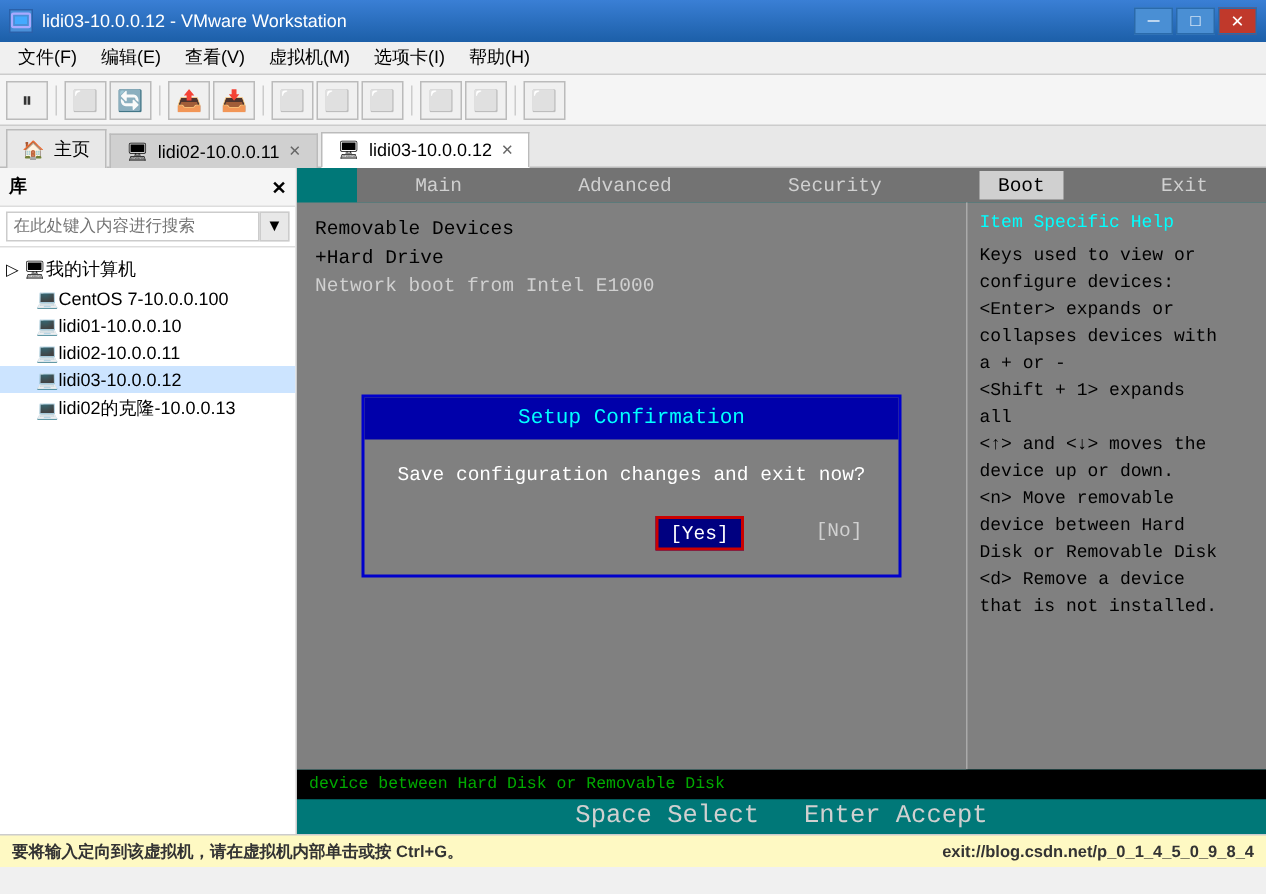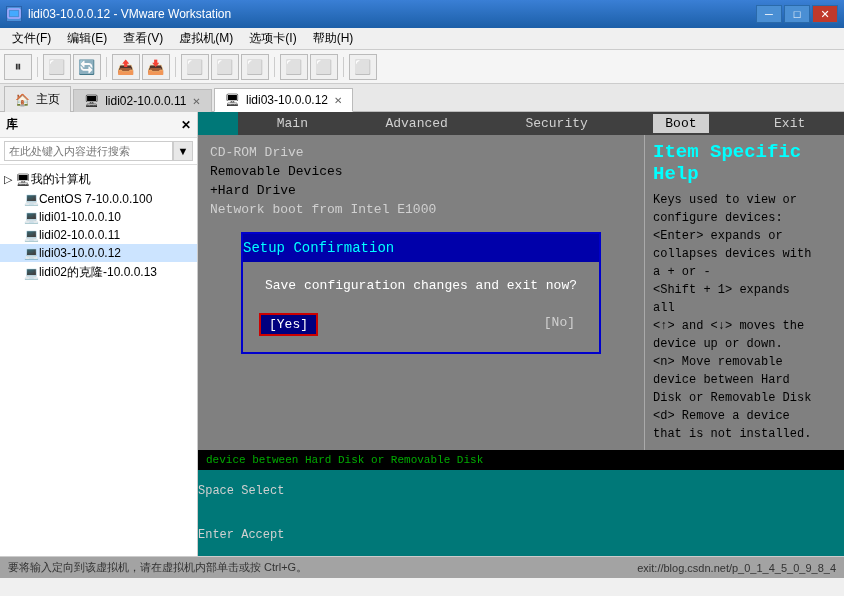--- a/index.html
+++ b/index.html
@@ -171,21 +171,21 @@
     .bios-title {
       background: #007878;
       color: #00ffff;
       text-align: center;
       font-family: 'Courier New', monospace;
       font-size: 14px;
       padding: 4px 0;
       font-weight: bold;
     }
     .bios-nav {
-      background: #404040;
+      background: #737373;
       display: flex;
       justify-content: space-around;
       padding: 2px 0;
       margin-left: 40px;
     }
     .bios-nav-item {
       color: #d0d0d0;
       font-family: 'Courier New', monospace;
       font-size: 13px;
       padding: 2px 12px;
@@ -211,95 +211,96 @@
       width: 200px;
       background: #808080;
       border-left: 1px solid #aaa;
       padding: 6px 8px;
       font-family: 'Courier New', monospace;
       font-size: 12px;
       color: #000;
     }
     .bios-help-title {
       color: #00ffff;
-      font-size: 19px;
+      font-size: 12px;
       margin-bottom: 6px;
-      font-weight: bold;
+      font-weight: normal;
     }
     .bios-help-text { color: #000; line-height: 1.5; }
 
     .boot-item {
       color: #d0d0d0;
       padding: 2px 0;
       font-size: 13px;
     }
     .boot-item.highlight { color: #000000; }
 
     
     .bios-statusbar {
       background: #007878;
       color: #d0d0d0;
       display: flex;
       justify-content: center;
       gap: 30px;
-      padding: 14px 0;
-      font-family: 'Courier New', monospace;
-      font-size: 12px;
-      flex-direction: column;
+      padding: 2px 0;
+      font-family: 'Courier New', monospace;
+      font-size: 17px;
     }
 
     
     .status-bar {
       height: 22px;
-      background: #a3a3a3;
+      background: #fef9c3;
       border-top: 1px solid #ccc;
       display: flex;
       align-items: center;
       padding: 0 8px;
       font-size: 11px;
       color: #333;
       justify-content: space-between;
+      font-weight: bold;
     }
 
     
     .modal-overlay {
       position: absolute;
       top: 0; left: 0; right: 0; bottom: 0;
       display: flex;
       align-items: center;
       justify-content: center;
       z-index: 10;
     }
     .modal-box {
       background: #808080;
       border: 2px solid #0000cc;
       width: 360px;
       padding: 0;
     }
     .modal-title {
       background: #0000aa;
       color: #00ffff;
+      text-align: center;
       font-family: 'Courier New', monospace;
       font-size: 14px;
       padding: 6px 0;
     }
     .modal-body {
       padding: 16px;
       text-align: center;
     }
     .modal-question {
       color: #ffffff;
       font-family: 'Courier New', monospace;
       font-size: 13px;
       margin-bottom: 20px;
     }
     .modal-buttons {
       display: flex;
-      justify-content: space-between;
-      gap: 24px;
+      justify-content: flex-end;
+      gap: 40px;
     }
     .modal-btn {
       color: #d0d0d0;
       font-family: 'Courier New', monospace;
       font-size: 13px;
       cursor: pointer;
       padding: 2px 8px;
     }
     .modal-btn.active {
       background: #000080;
@@ -439,21 +440,20 @@
     <div class="bios-area">
       <div class="bios-nav">
         <span class="bios-nav-item">Main</span>
         <span class="bios-nav-item">Advanced</span>
         <span class="bios-nav-item">Security</span>
         <span class="bios-nav-item active">Boot</span>
         <span class="bios-nav-item">Exit</span>
       </div>
       <div class="bios-content">
         <div class="bios-main">
-          <div class="boot-item">CD-ROM Drive</div>
           <div class="boot-item highlight">Removable Devices</div>
           <div class="boot-item highlight">+Hard Drive</div>
           <div class="boot-item">Network boot from Intel E1000</div>
 
           <div class="modal-overlay">
             <div class="modal-box">
               <div class="modal-title">Setup Confirmation</div>
               <div class="modal-body">
                 <div class="modal-question">Save configuration changes and exit now?</div>
                 <div class="modal-buttons">

